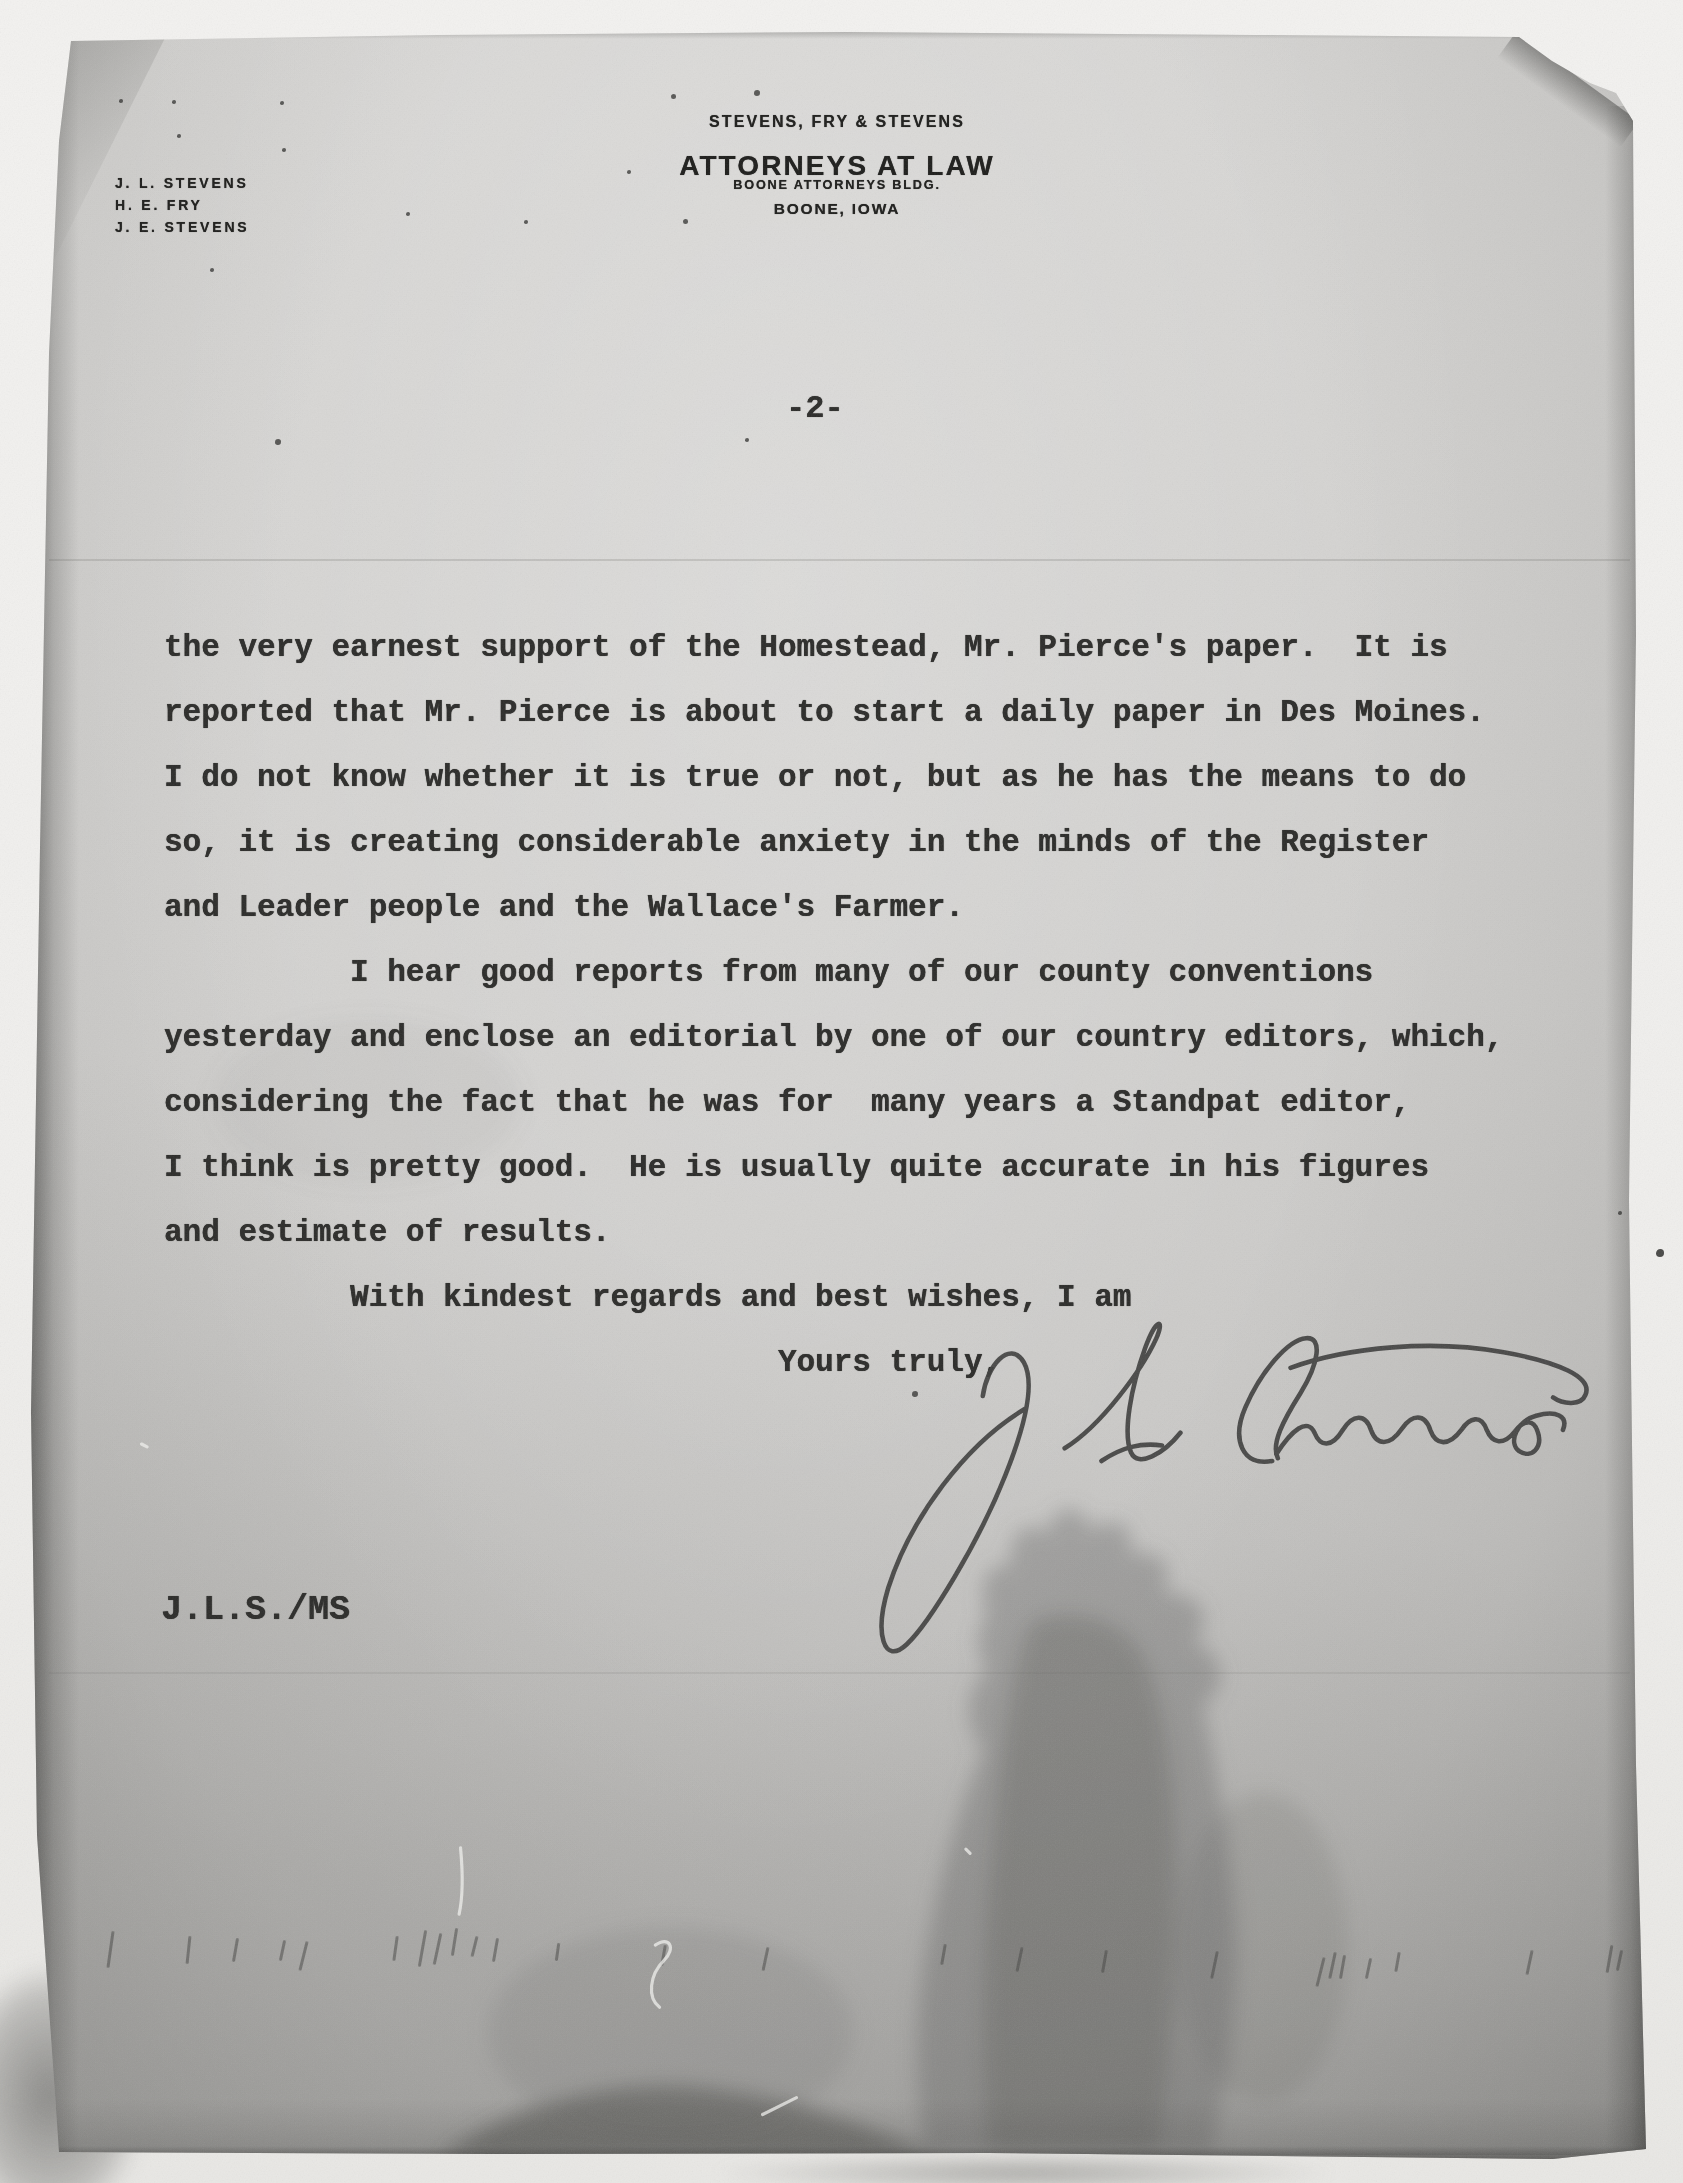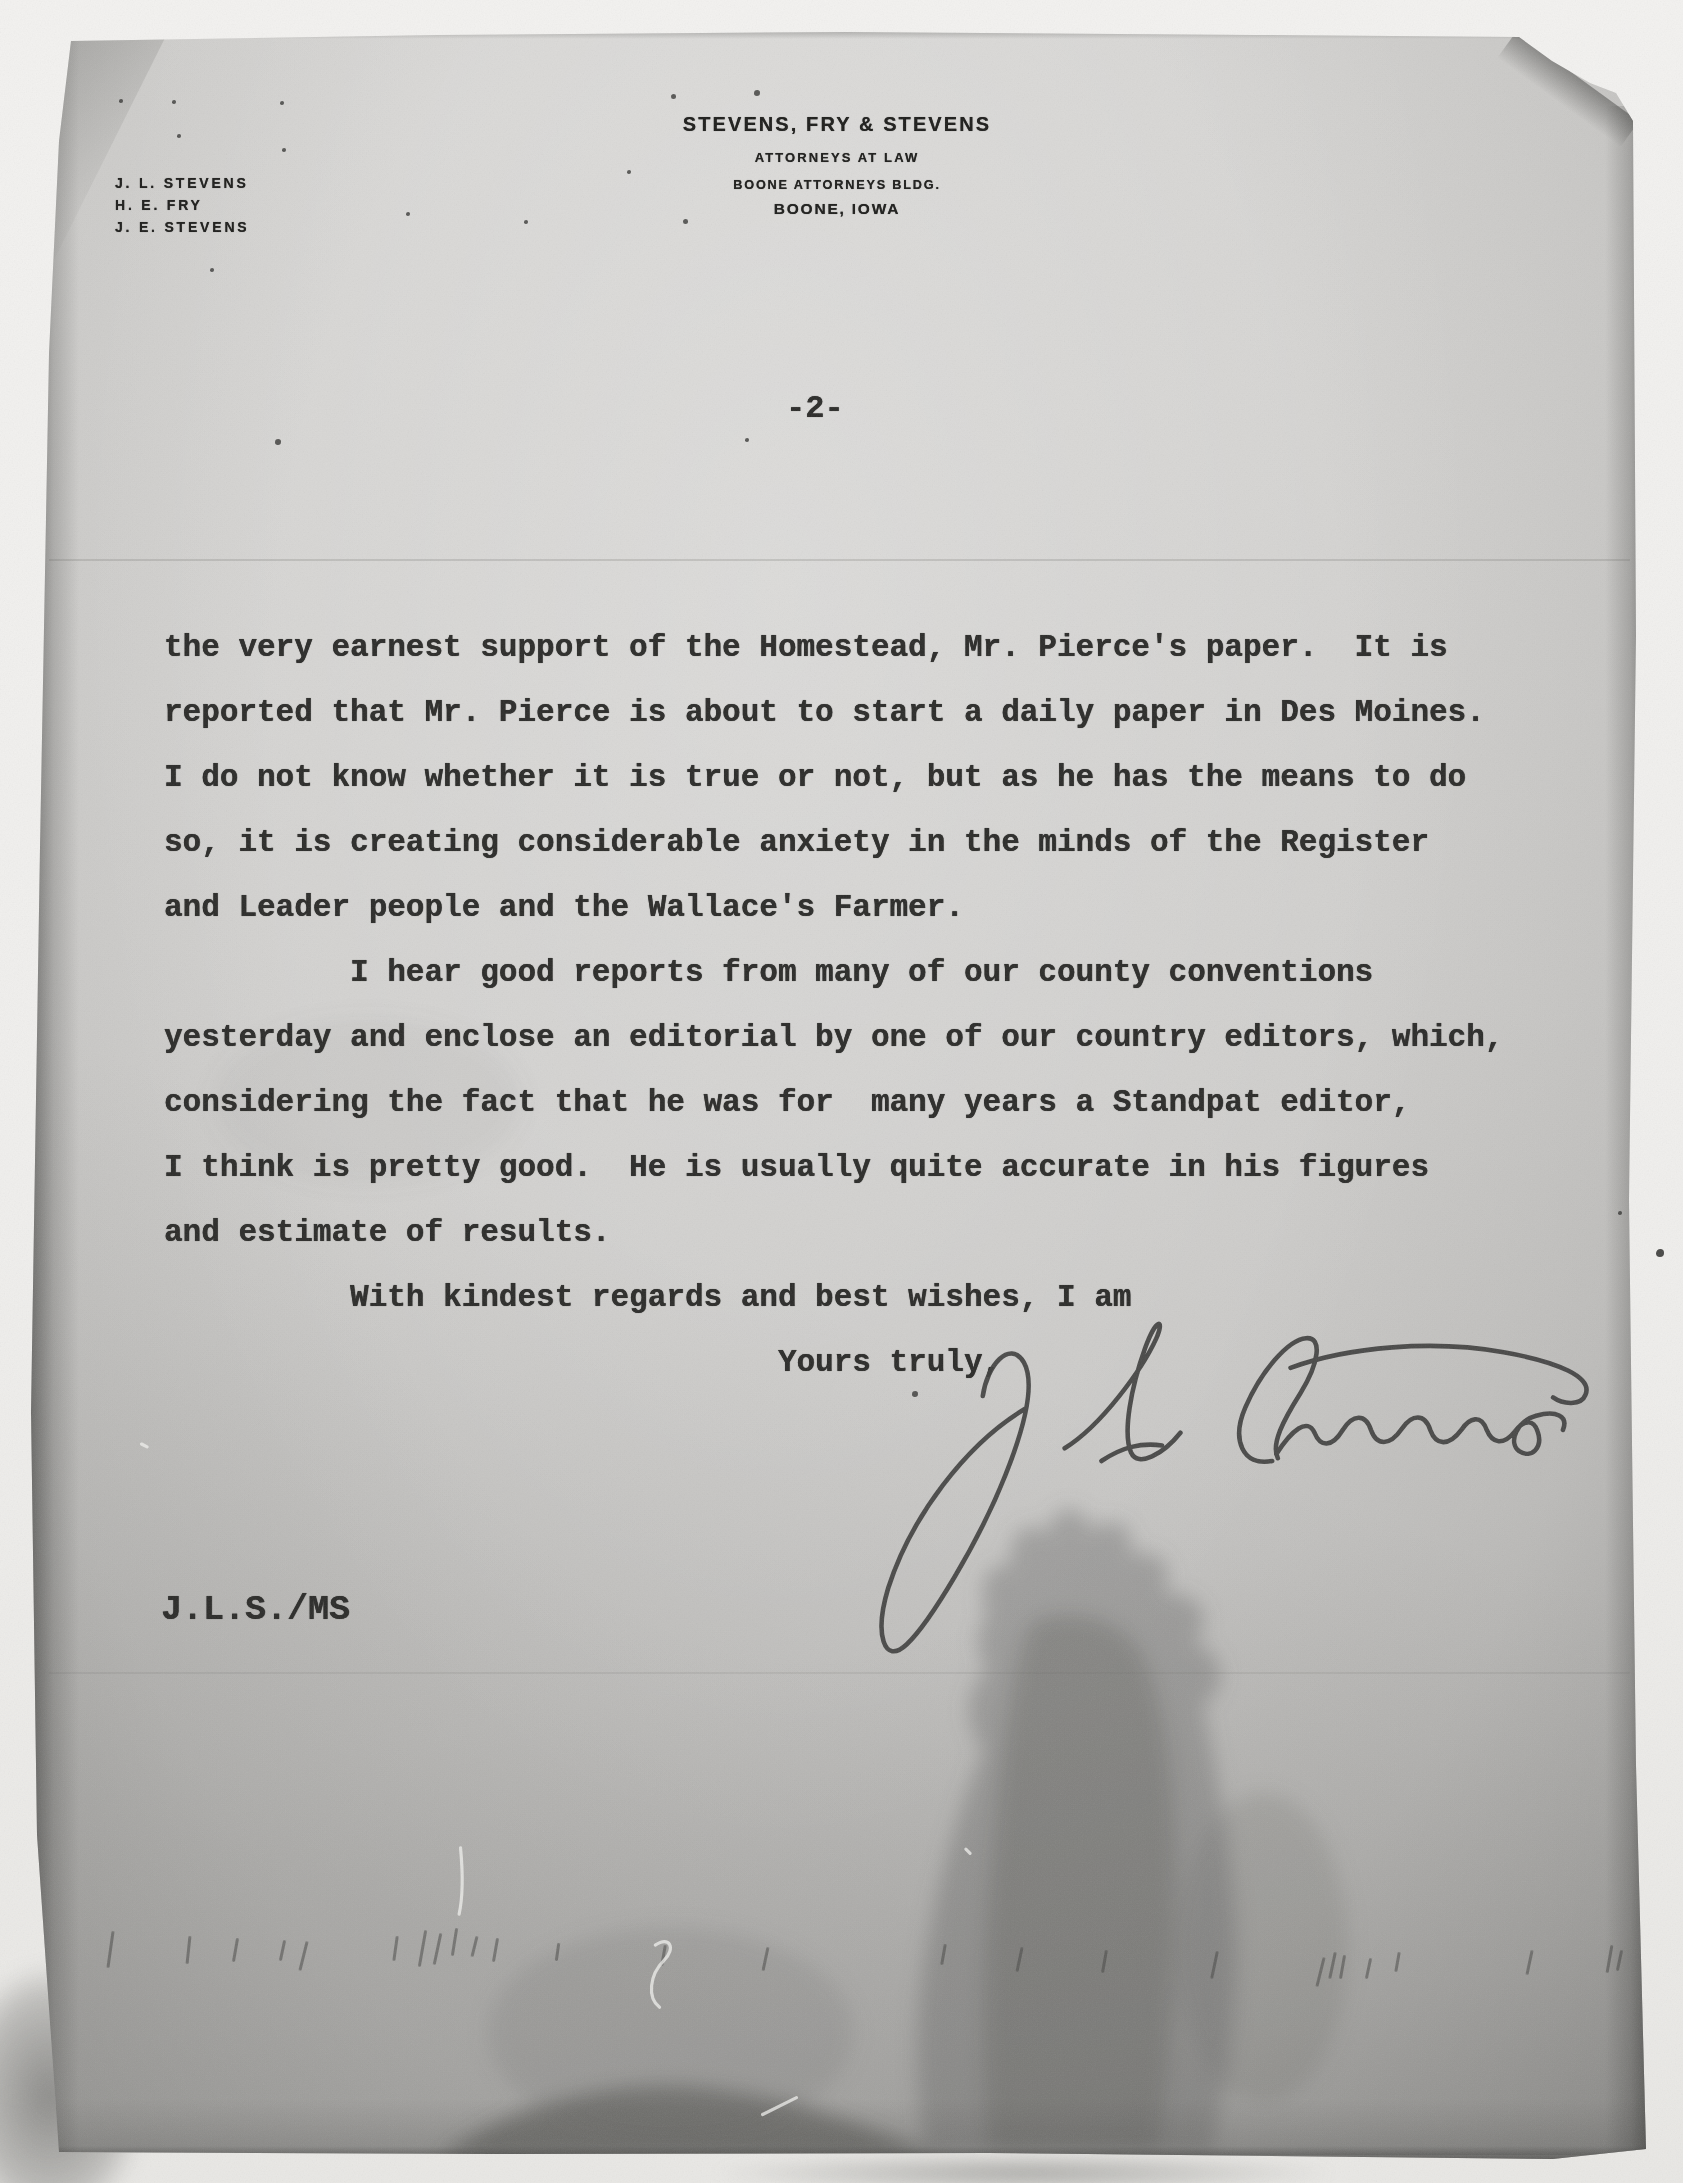--- a/index.html
+++ b/index.html
@@ -44,22 +44,22 @@
   .fold-corner{left:42px;top:30px;width:127px;height:254px;
     clip-path:polygon(0 0,100% 0,0 100%);
     background:linear-gradient(135deg,rgba(88,88,85,.34),transparent 70%);}
   .crease{height:2.1px;background:rgba(105,105,102,.22);filter:blur(0.7px);}
   .crease.c1{left:49px;top:559px;width:1581px;}
   .crease.c2{left:49px;top:1672px;width:1581px;opacity:.6;}
 
   
   .printed{color:#1f1f1d;font-weight:700;text-shadow:0 0 0.7px rgba(30,30,28,.85);white-space:nowrap;}
   .lh-center{transform:translateX(-50%);}
-  .firm{left:837px;top:113px;font-size:20px;letter-spacing:2.1px;}
-  .subtitle{left:837px;top:150px;font-size:13px;letter-spacing:2.1px;}
+  .firm{left:837px;top:113px;font-size:16px;letter-spacing:2.1px;}
+  .subtitle{left:837px;top:150px;font-size:28px;letter-spacing:2.1px;}
   .addr1{left:837px;top:178px;font-size:12.7px;letter-spacing:1.8px;}
   .addr2{left:837px;top:200px;font-size:15.5px;letter-spacing:1.8px;}
   .attorneys{left:115px;top:172px;font-size:14px;letter-spacing:2.8px;line-height:22px;}
   .attorneys div{position:static;}
 
   
   .typewriter{font-family:"Liberation Mono",monospace;font-weight:700;color:#2d2d2b;
     text-shadow:0 0 0.8px rgba(45,45,43,.9),0.4px 0.4px 0.4px rgba(45,45,43,.45);white-space:pre;}
   .pagenum{left:786px;top:390px;font-size:32px;}
   .body-text{left:164px;top:615px;font-size:31px;line-height:65px;}

